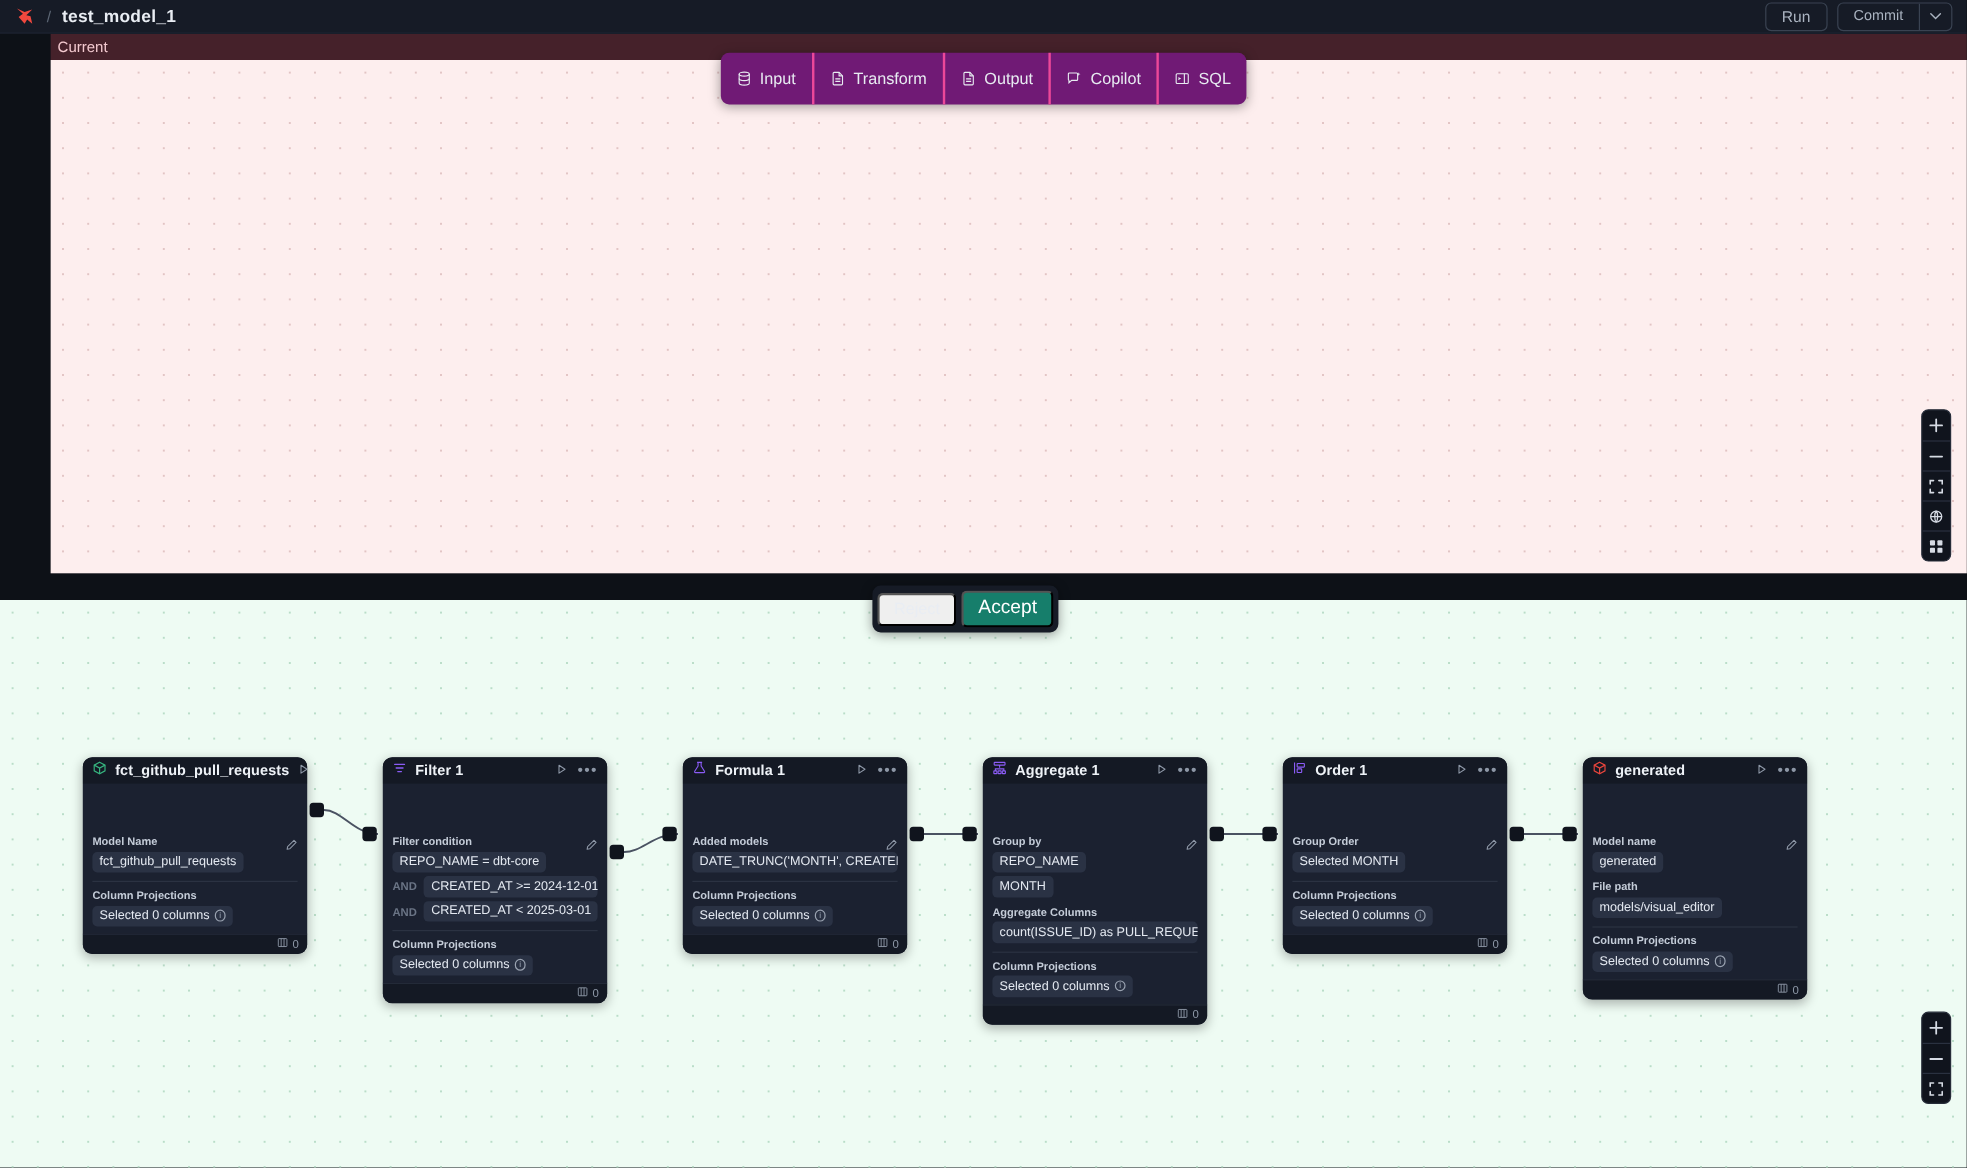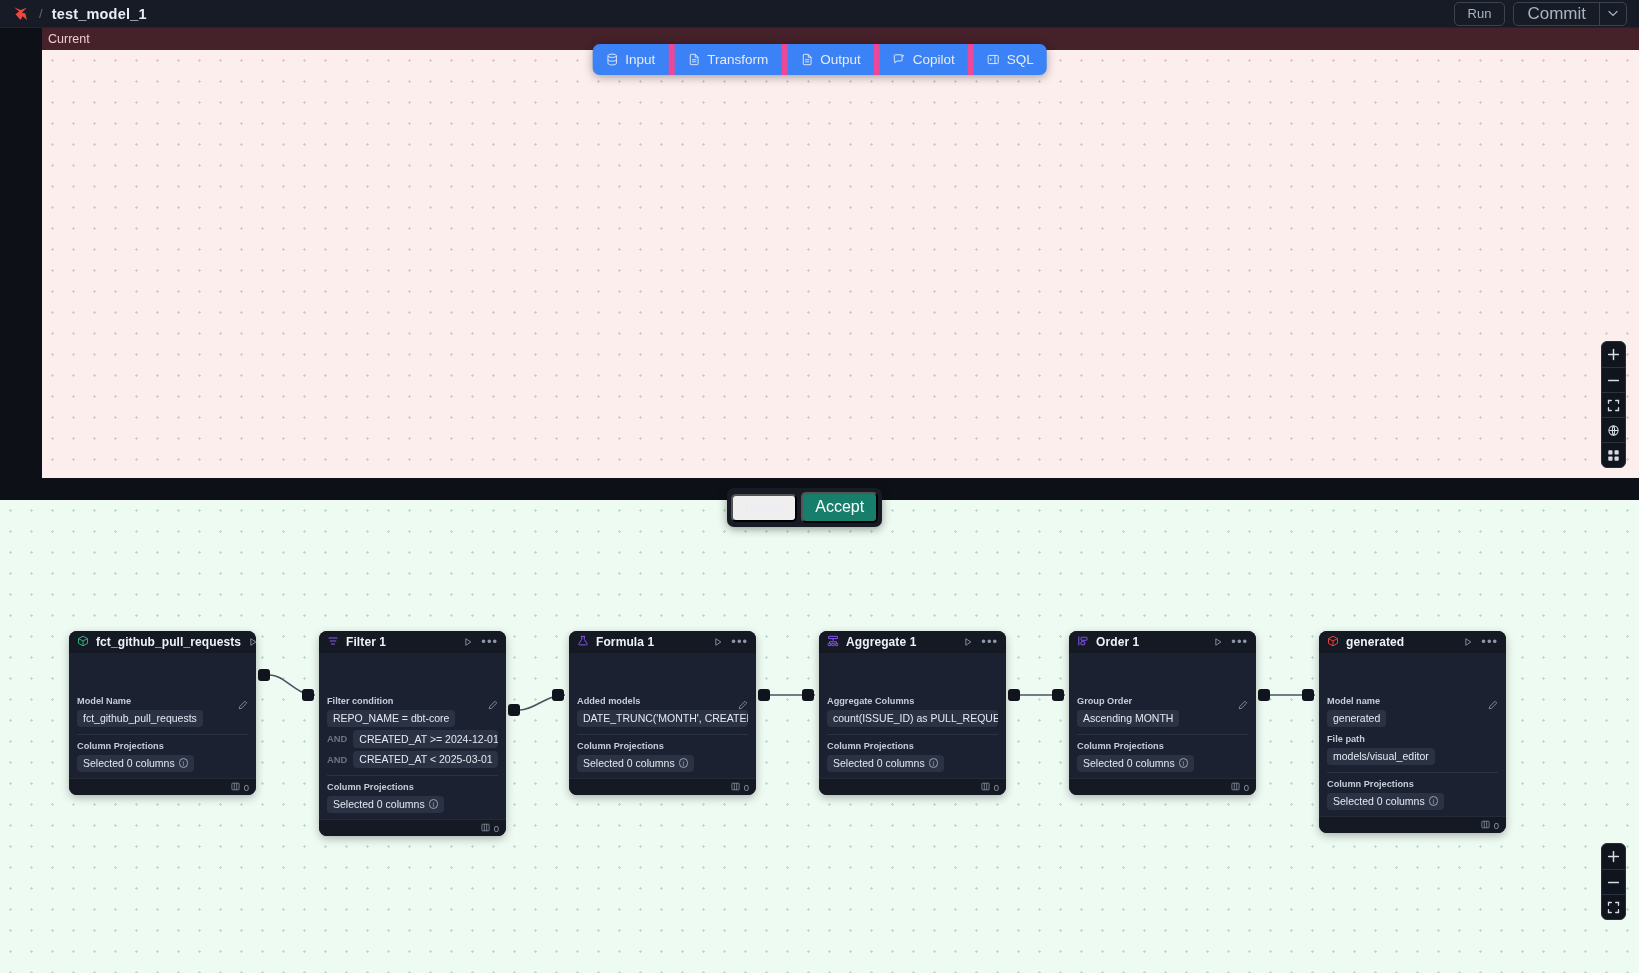--- a/index.html
+++ b/index.html
@@ -22,21 +22,21 @@
   .brand-logo { width: 20px; height: 20px; display: flex; align-items: center; justify-content: center; }
   .crumb-sep { color: #5d6775; font-size: 13px; margin: 0 9px 0 9px; }
   .crumb-title { color: #e9edf3; font-size: 14.5px; font-weight: bold; letter-spacing: .2px; }
   .topbar-right { margin-left: auto; display: flex; align-items: center; gap: 8px; padding-right: 2px; padding-left: 20px;}
   .btn-outline {
     border: 1px solid #3a4352; border-radius: 5px;
     color: #aab3c0; font-size: 13px;
     padding: 3px 13px 4px; background: transparent; line-height: 15px;
   }
   .commit-group { display: flex; align-items: stretch; border: 1px solid #3a4352; border-radius: 5px; overflow: hidden;}
-  .commit-group > .commit-lbl { color: #aab3c0; font-size: 17px; padding: 3px 13px 4px; line-height: 15px; }
+  .commit-group > .commit-lbl { color: #aab3c0; font-size: 12px; padding: 3px 13px 4px; line-height: 15px; }
   .commit-group > .commit-caret {
     color: #aab3c0; font-size: 10px; padding: 3px 8px 4px; border-left: 1px solid #3a4352;
     display:flex; align-items:center;
   }
 
   
   .pane { position: absolute; left: 0; width: 1639px; overflow: hidden; }
   .pane-current { top: 28px; height: 450px; margin-left: 42px; }
   .pane-new     { top: 478px; height: 495px; }
 
@@ -59,29 +59,29 @@
   }
   .canvas-new {
     top: 22px; height: 482px;
     background-color: #eefbf3;
     background-image: radial-gradient(#b9ddc8 1.05px, transparent 1.05px);
   }
 
   
   .toolbar {
     position: absolute; top: 44px; left: 50%; transform: translateX(-50%);
-    height: 31px; background: #3b82f6; border-radius: 7px;
+    height: 43px; background: #701a75; border-radius: 7px;
     display: flex; align-items: stretch; z-index: 50;
     box-shadow: 0 2px 10px rgba(0,0,0,.35);
   }
   .tb-item {
     display: flex; align-items: center; gap: 7px;
     color: #e7ebf1; font-size: 13.5px; padding: 0 13px;
   }
-  .tb-item + .tb-item { border-left: 6px solid #ec4899; align-items: center; }
+  .tb-item + .tb-item { border-left: 2px solid #ec4899; align-items: center; }
   .tb-item svg { display: block; }
 
   
   .decision {
     position: absolute; left: 727px; top: 488px;
     background: #161b26; border-radius: 7px; padding: 4px;
     display: flex; align-items: center; gap: 4px; z-index: 60;
     box-shadow: 0 2px 10px rgba(0,0,0,.4);
   }
   .decision .reject { color: #e9edf3; font-size: 13.5px; padding: 4px 12px 5px; border-radius: 5px; }
@@ -365,20 +365,36 @@
               <span class="node-title">Aggregate 1</span>
               <span class="node-head-actions">
                 <span class="ic-play"><svg width="10" height="10" viewBox="0 0 12 12" fill="none" stroke="#8d97a6" stroke-width="1.1" stroke-linejoin="round">
                     <path d="M3.4 2.1l6 3.9-6 3.9z"></path>
                   </svg></span>
                 <span class="ic-dots">•••</span>
               </span>
             </div>
             <div class="node-body">
               <div class="field">
+                <div class="field-label">Group by</div>
+                <span class="ic-pencil" style="top:7px;"><svg width="10" height="10" viewBox="0 0 12 12" fill="none" stroke="#8d97a6" stroke-width="1.05" stroke-linejoin="round">
+                    <path d="M8.4 1.5l2.1 2.1-6.4 6.4-2.6.5.5-2.6z"></path>
+                  </svg></span>
+                <div class="chip-row">
+                  <span class="chip">
+                    <span>REPO_NAME</span>
+                  </span>
+                </div>
+                <div class="chip-row">
+                  <span class="chip">
+                    <span>MONTH</span>
+                  </span>
+                </div>
+              </div>
+              <div class="field">
                 <div class="field-label">Aggregate Columns</div>
                 <div class="chip-row">
                   <span class="chip">
                     <span>count(ISSUE_ID) as PULL_REQUEST_…</span>
                   </span>
                 </div>
               </div>
               <div class="divider"></div>
               <div class="field">
                 <div class="field-label">Column Projections</div>
@@ -414,21 +430,21 @@
               </span>
             </div>
             <div class="node-body">
               <div class="field">
                 <div class="field-label">Group Order</div>
                 <span class="ic-pencil" style="top:7px;"><svg width="10" height="10" viewBox="0 0 12 12" fill="none" stroke="#8d97a6" stroke-width="1.05" stroke-linejoin="round">
                     <path d="M8.4 1.5l2.1 2.1-6.4 6.4-2.6.5.5-2.6z"></path>
                   </svg></span>
                 <div class="chip-row">
                   <span class="chip">
-                    <span>Ascending MONTH</span>
+                    <span>Selected MONTH</span>
                   </span>
                 </div>
               </div>
               <div class="divider"></div>
               <div class="field">
                 <div class="field-label">Column Projections</div>
                 <div class="chip-row">
                   <span class="chip">
                     <span>Selected 0 columns</span>
                     <i class="info-i">i</i>

